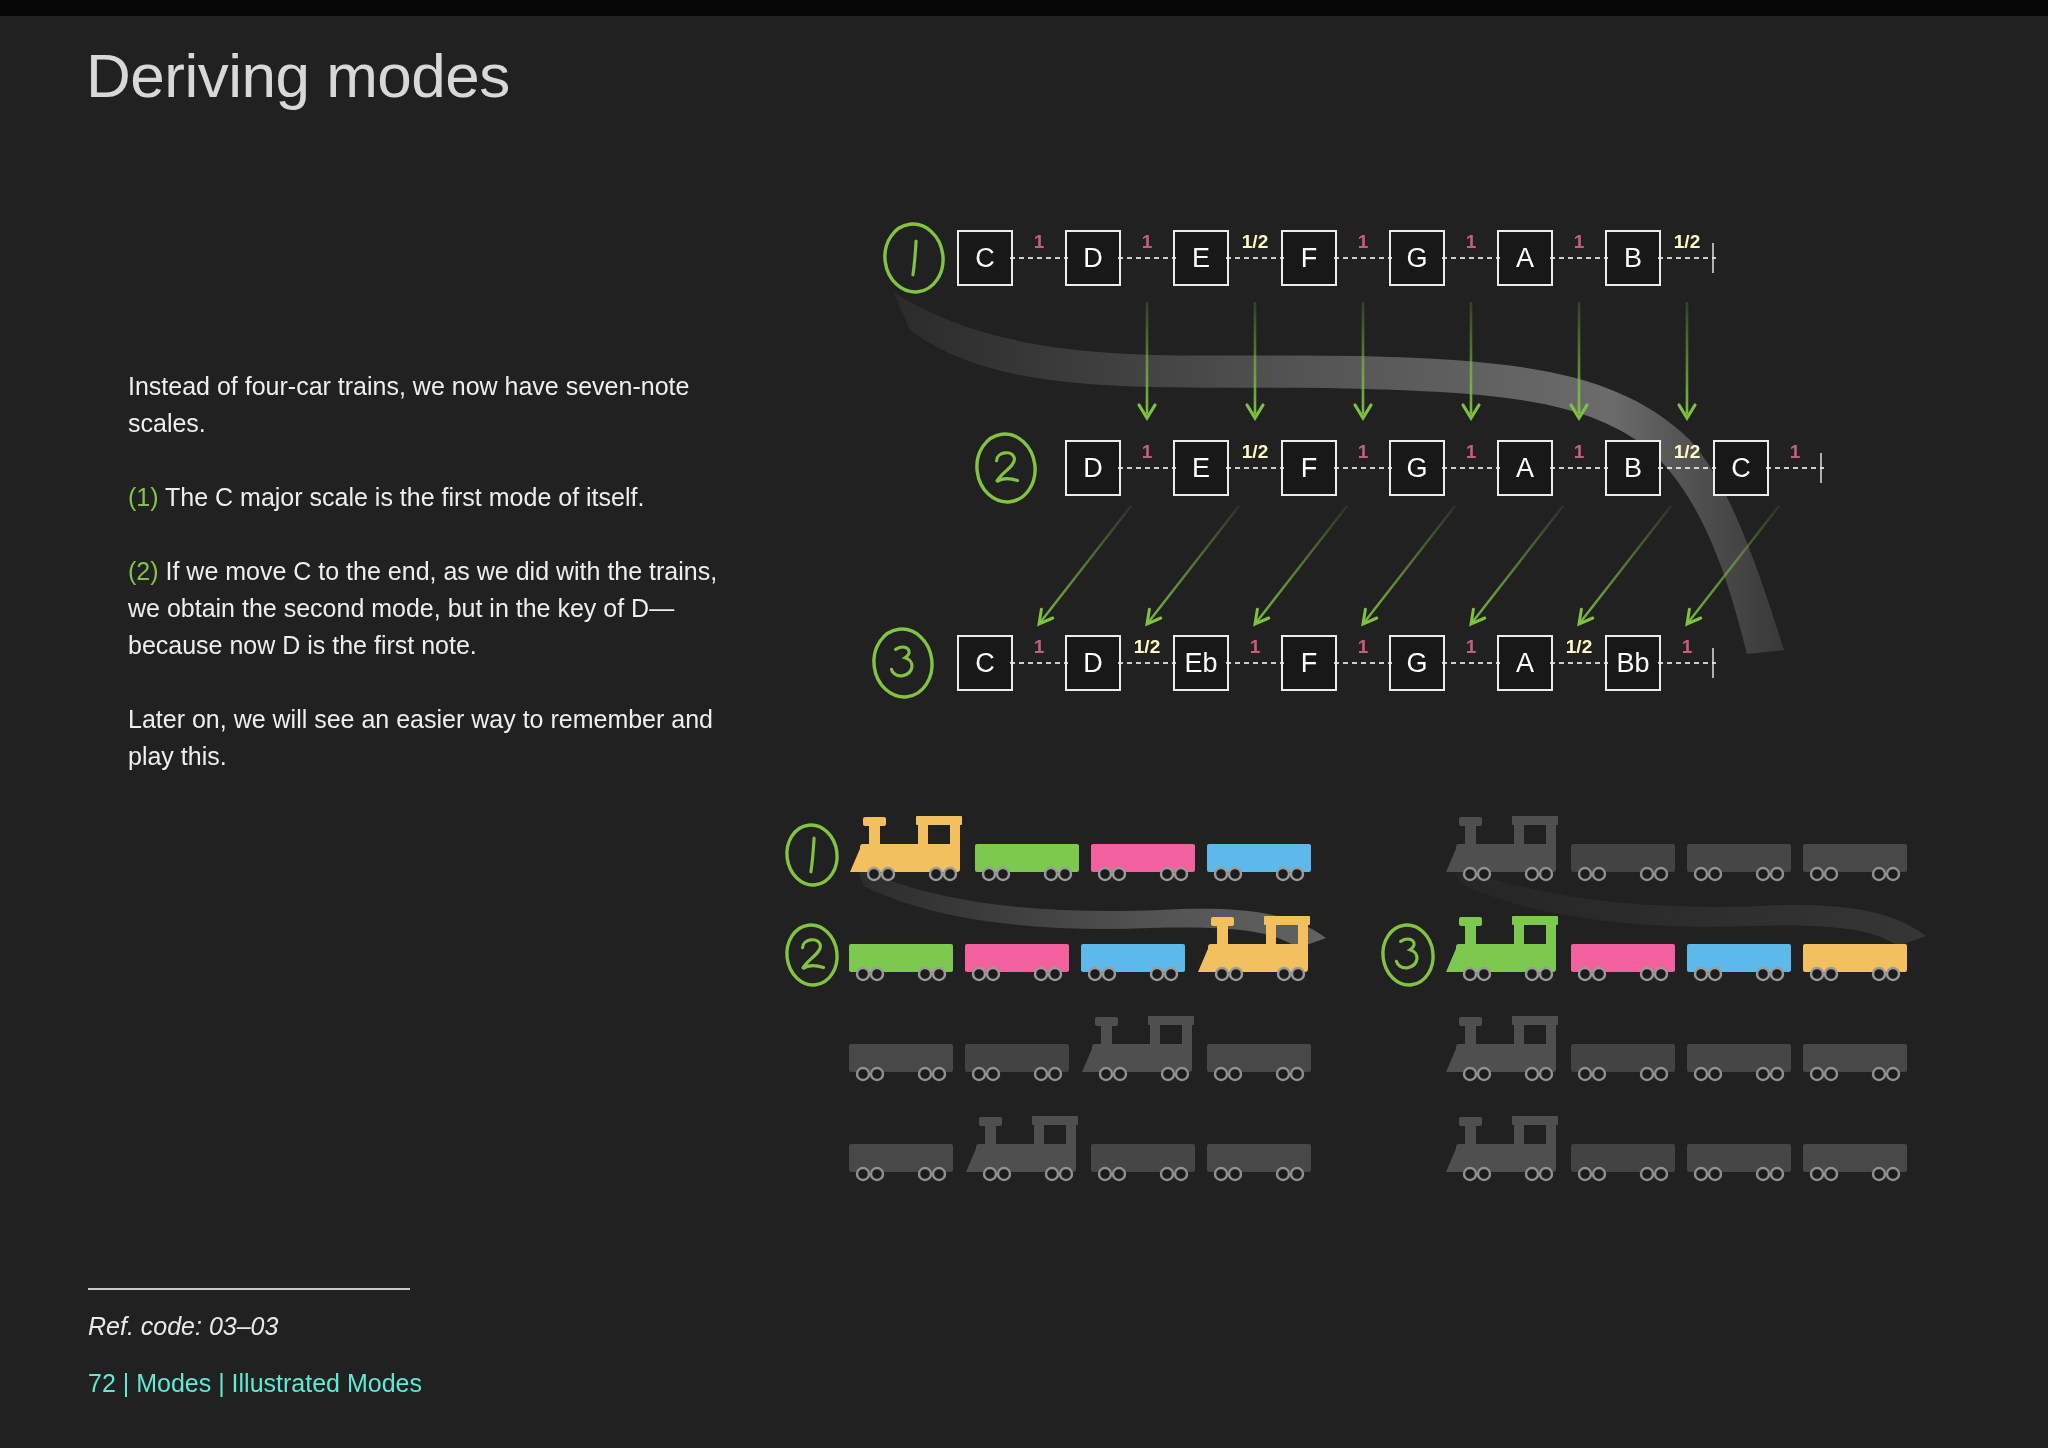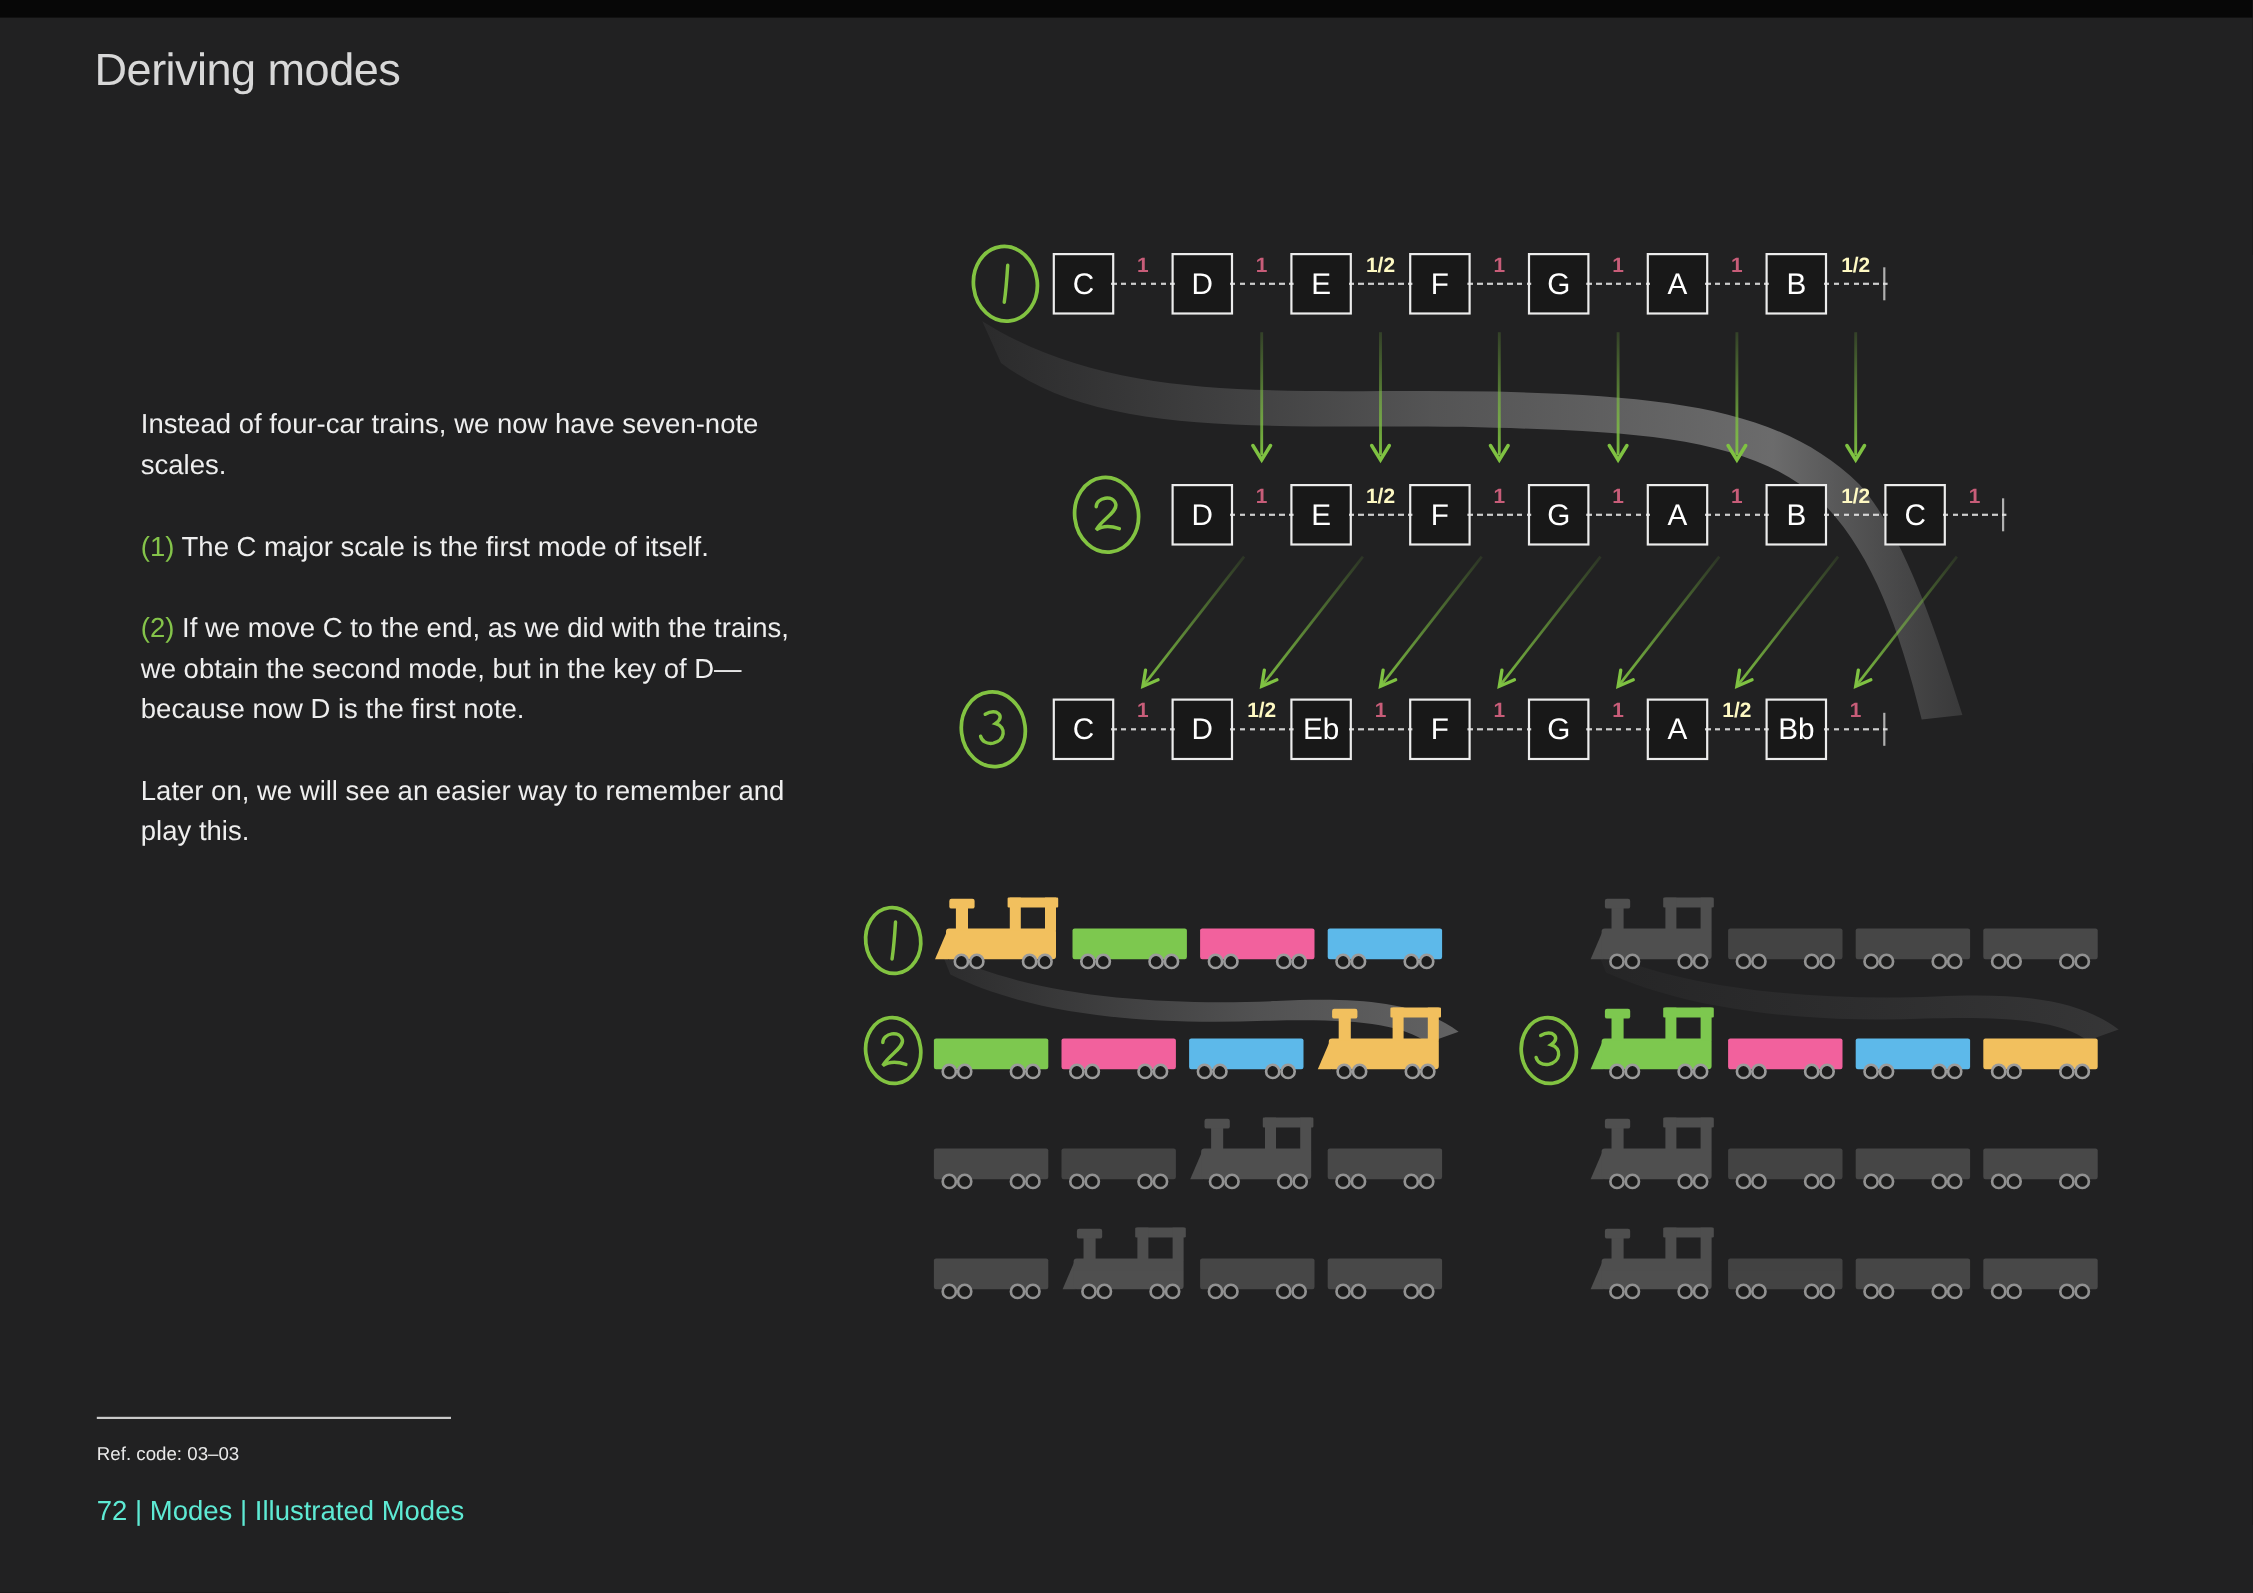--- a/index.html
+++ b/index.html
@@ -1,27 +1,27 @@
 <!DOCTYPE html>
 <html><head>
 <meta charset="utf-8">
 <style>
   html,body{margin:0;padding:0;background:#141414;}
   .page{position:relative;width:2048px;height:1448px;background:#212122;overflow:hidden;
         font-family:"Liberation Sans", sans-serif;color:#ededed;}
   .top-strip{position:absolute;left:0;top:0;width:100%;height:16px;background:#070707;}
-  h1.title{position:absolute;left:86px;top:40px;margin:0;font-size:41px;font-weight:400;
+  h1.title{position:absolute;left:86px;top:40px;margin:0;font-size:62px;font-weight:400;
            letter-spacing:-0.5px;color:#d8d8d8;}
   .text-col{position:absolute;left:88px;top:368px;width:605px;font-size:25px;line-height:37px;
             color:#eeeeee;font-weight:400;margin-left:40px;}
   .text-col p{margin:0 0 37px 0;}
   .num-ref{color:#84c34a;}
   .footer{position:absolute;left:88px;top:1288px;}
   .footer-line{width:322px;height:2px;background:#c9c9c9;margin-bottom:22px;}
-  .ref{font-size:17px;color:#e9e9e9;margin-bottom:28px;}
+  .ref{font-size:25px;color:#e9e9e9;margin-bottom:28px;font-style:italic;}
   .pageinfo{font-size:25px;color:#5eead4;}
   
   .scale-row{position:absolute;display:flex;align-items:center;height:56px;}
   .note-box{width:56px;height:56px;box-sizing:border-box;border:2px solid #ececec;background:#181818;
             display:flex;align-items:center;justify-content:center;font-size:27px;font-weight:500;
             color:#ffffff;flex:0 0 auto;}
   .connector{width:52px;height:56px;position:relative;flex:0 0 auto;}
   .connector .dash{position:absolute;left:-3px;right:-3px;top:27px;height:2px;
       background:repeating-linear-gradient(90deg, rgba(235,235,235,.85) 0 5px, transparent 5px 9px);}
   .interval{position:absolute;left:0;top:1px;width:100%;text-align:center;font-size:19px;font-weight:600;}

